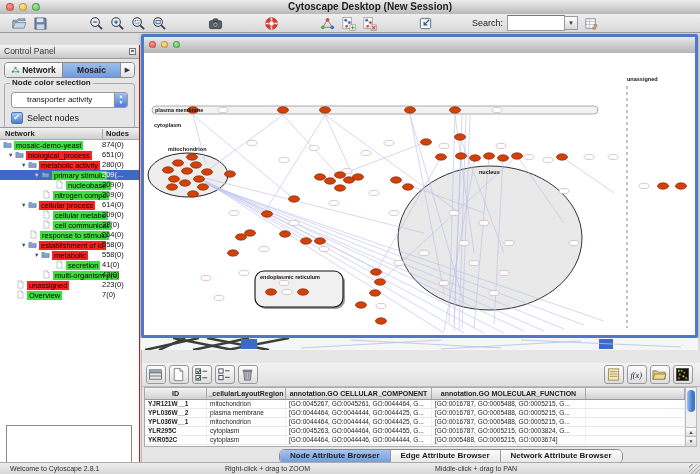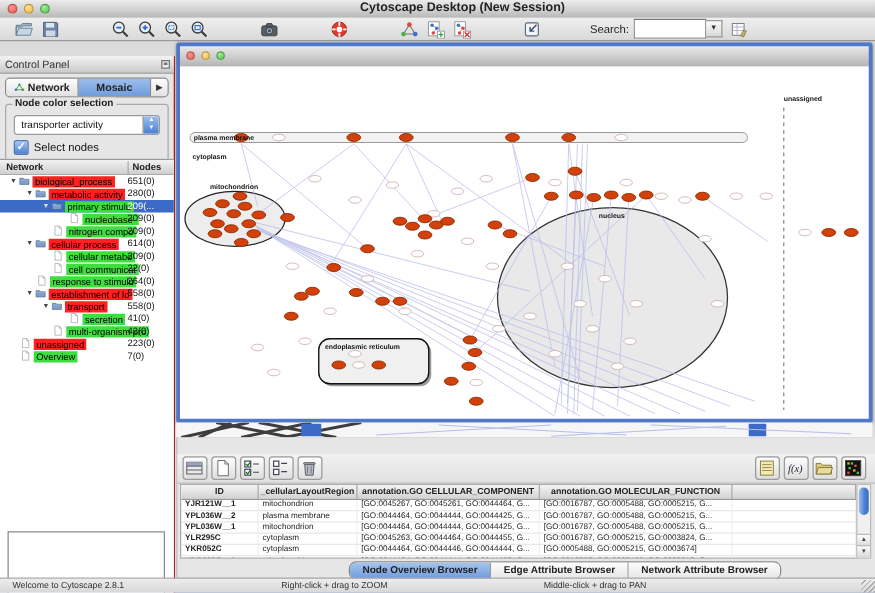--- a/index.html
+++ b/index.html
@@ -34,21 +34,21 @@
   .cp-tabs{display:flex;margin:3px 4px 0 4px;height:14px;border:1px solid #8a8a8a;border-radius:4px;overflow:hidden;background:#e0e0e0;}
   .cp-tab{flex:1;display:flex;align-items:center;justify-content:center;font-size:8.5px;font-weight:bold;color:#222;
     background:linear-gradient(#fdfdfd,#e2e2e2);border-right:1px solid #8a8a8a;cursor:pointer;gap:2px;}
   .cp-tab svg{width:9px;height:9px;}
   .cp-tab.sel{background:linear-gradient(#9dbdec,#6f9cdb);}
   .cp-tab-arrow{width:13px;font-size:7px;display:flex;align-items:center;justify-content:center;
     background:linear-gradient(#fdfdfd,#e2e2e2);cursor:pointer;color:#333;}
   .groupbox{margin:5px 4px 0 4px;border:1px solid #aaa;border-radius:3px;position:relative;padding:7px 4px 4px 4px;}
   .groupbox-title{position:absolute;top:-6px;left:5px;background:#e6e6e6;padding:0 2px;font-size:8px;font-weight:bold;color:#222;}
   .combo{display:flex;height:14px;margin:1px 2px 4px 2px;border:1px solid #9a9a9a;border-radius:3px;background:#fff;overflow:hidden;cursor:pointer;}
-  .combo-val{flex:1;font-size:8px;line-height:13px;padding-left:5px;color:#111;white-space:nowrap;overflow:hidden;}
+  .combo-val{flex:1;font-size:8px;line-height:13px;padding-left:15px;color:#111;white-space:nowrap;overflow:hidden;}
   .combo-step{width:12px;background:linear-gradient(#9cc0f0,#4a7fd0);color:#fff;font-size:5px;line-height:6px;text-align:center;border-left:1px solid #8a8a8a;}
   .chk-row{display:flex;align-items:center;gap:4px;margin:2px 0 0 2px;cursor:pointer;}
   .chk{width:10px;height:10px;border:1px solid #5577aa;border-radius:2px;background:linear-gradient(#a8c8f4,#4a7fd0);
     color:#fff;font-size:9px;line-height:9px;text-align:center;font-weight:bold;}
   .chk-label{font-size:9px;color:#111;}
   .tree-wrap{position:absolute;left:0;top:82px;width:139px;bottom:0;background:#fff;border-top:1px solid #9a9a9a;}
   .tree-head{height:11px;background:linear-gradient(#f2f2f2,#cfcfcf);border-bottom:1px solid #aaa;font-size:7.5px;font-weight:bold;color:#222;position:relative;}
   .tree-head .c1{position:absolute;left:5px;top:1px;}
   .tree-head .c2{position:absolute;left:102px;top:1px;border-left:1px solid #aaa;padding-left:3px;height:11px;}
   .tree-row{position:relative;height:10px;line-height:10px;font-size:7.5px;white-space:nowrap;cursor:pointer;}
@@ -271,20 +271,24 @@
         <div class="chk">✓</div>
         <div class="chk-label">Select nodes</div>
       </div>
     </div>
     <div class="tree-wrap">
       <div class="tree-head">
         <span class="c1">Network</span>
         <span class="c2">Nodes</span>
       </div>
       <div id="tree-rows">
+          <div class="tree-row"><span style="display:inline-block;width:3px"></span><svg viewBox="0 0 16 16">
+              <path d="M1.5 4.5h5L8 6h6.5v7.5h-13z" fill="#7f9ec9" stroke="#44608c" stroke-width=".8"></path>
+              <path d="M1.5 7.2h13" stroke="#a8bede" stroke-width=".8"></path>
+            </svg><span class="tlabel g">mosaic-demo-yeast</span><span class="tcount">874(0)</span></div>
           <div class="tree-row"><span style="display:inline-block;width:8px"></span><span class="arrow">▼</span><svg viewBox="0 0 16 16">
               <path d="M1.5 4.5h5L8 6h6.5v7.5h-13z" fill="#7f9ec9" stroke="#44608c" stroke-width=".8"></path>
               <path d="M1.5 7.2h13" stroke="#a8bede" stroke-width=".8"></path>
             </svg><span class="tlabel r">biological_process</span><span class="tcount">651(0)</span></div>
           <div class="tree-row"><span style="display:inline-block;width:21px"></span><span class="arrow">▼</span><svg viewBox="0 0 16 16">
               <path d="M1.5 4.5h5L8 6h6.5v7.5h-13z" fill="#7f9ec9" stroke="#44608c" stroke-width=".8"></path>
               <path d="M1.5 7.2h13" stroke="#a8bede" stroke-width=".8"></path>
             </svg><span class="tlabel r">metabolic activity</span><span class="tcount">280(0)</span></div>
           <div class="tree-row sel"><span style="display:inline-block;width:34px"></span><span class="arrow">▼</span><svg viewBox="0 0 16 16">
               <path d="M1.5 4.5h5L8 6h6.5v7.5h-13z" fill="#7f9ec9" stroke="#44608c" stroke-width=".8"></path>
@@ -314,21 +318,21 @@
               <path d="M3.5 1.5h6l3 3v10h-9z" fill="#fff" stroke="#889" stroke-width=".8"></path>
               <path d="M9.5 1.5v3h3" fill="none" stroke="#889" stroke-width=".8"></path>
             </svg><span class="tlabel g">response to stimulu</span><span class="tcount">264(0)</span></div>
           <div class="tree-row"><span style="display:inline-block;width:21px"></span><span class="arrow">▼</span><svg viewBox="0 0 16 16">
               <path d="M1.5 4.5h5L8 6h6.5v7.5h-13z" fill="#7f9ec9" stroke="#44608c" stroke-width=".8"></path>
               <path d="M1.5 7.2h13" stroke="#a8bede" stroke-width=".8"></path>
             </svg><span class="tlabel r">establishment of lo</span><span class="tcount">558(0)</span></div>
           <div class="tree-row"><span style="display:inline-block;width:34px"></span><span class="arrow">▼</span><svg viewBox="0 0 16 16">
               <path d="M1.5 4.5h5L8 6h6.5v7.5h-13z" fill="#7f9ec9" stroke="#44608c" stroke-width=".8"></path>
               <path d="M1.5 7.2h13" stroke="#a8bede" stroke-width=".8"></path>
-            </svg><span class="tlabel r">transport</span><span class="tcount">558(0)</span></div>
+            </svg><span class="tlabel r">metabolic</span><span class="tcount">558(0)</span></div>
           <div class="tree-row"><span style="display:inline-block;width:55px"></span><svg viewBox="0 0 16 16">
               <path d="M3.5 1.5h6l3 3v10h-9z" fill="#fff" stroke="#889" stroke-width=".8"></path>
               <path d="M9.5 1.5v3h3" fill="none" stroke="#889" stroke-width=".8"></path>
             </svg><span class="tlabel g">secretion</span><span class="tcount">41(0)</span></div>
           <div class="tree-row"><span style="display:inline-block;width:42px"></span><svg viewBox="0 0 16 16">
               <path d="M3.5 1.5h6l3 3v10h-9z" fill="#fff" stroke="#889" stroke-width=".8"></path>
               <path d="M9.5 1.5v3h3" fill="none" stroke="#889" stroke-width=".8"></path>
             </svg><span class="tlabel g">multi-organism pro</span><span class="tcount">42(0)</span></div>
           <div class="tree-row"><span style="display:inline-block;width:16px"></span><svg viewBox="0 0 16 16">
               <path d="M3.5 1.5h6l3 3v10h-9z" fill="#fff" stroke="#889" stroke-width=".8"></path>
@@ -645,21 +649,21 @@
           <div class="dt-c" style="width: 154px;">[GO:0016787, GO:0005488, GO:0005215, G...</div>
           <div class="dt-c" style="width: 99px;"></div>
         </div>
       </div>
     <div class="dp-scroll">
       <div class="dp-thumb"></div>
       <div class="dp-sarr" style="bottom:9px">▲</div>
       <div class="dp-sarr" style="bottom:0">▼</div>
     </div>
     <div class="dp-tabs" id="dp-tabs">
-        <div class="dp-tab sel">Node Overview Browser</div>
+        <div class="dp-tab sel">Node Attribute Browser</div>
         <div class="dp-tab">Edge Attribute Browser</div>
         <div class="dp-tab">Network Attribute Browser</div>
       </div>
   </div>
 
   <div class="statusbar" id="status-bar">
     <div class="grip"></div>
   <span class="st-item" style="left: 10px;">Welcome to Cytoscape 2.8.1</span>
       <span class="st-item" style="left: 225px;">Right-click + drag to ZOOM</span>
       <span class="st-item" style="left: 435px;">Middle-click + drag to PAN</span>

